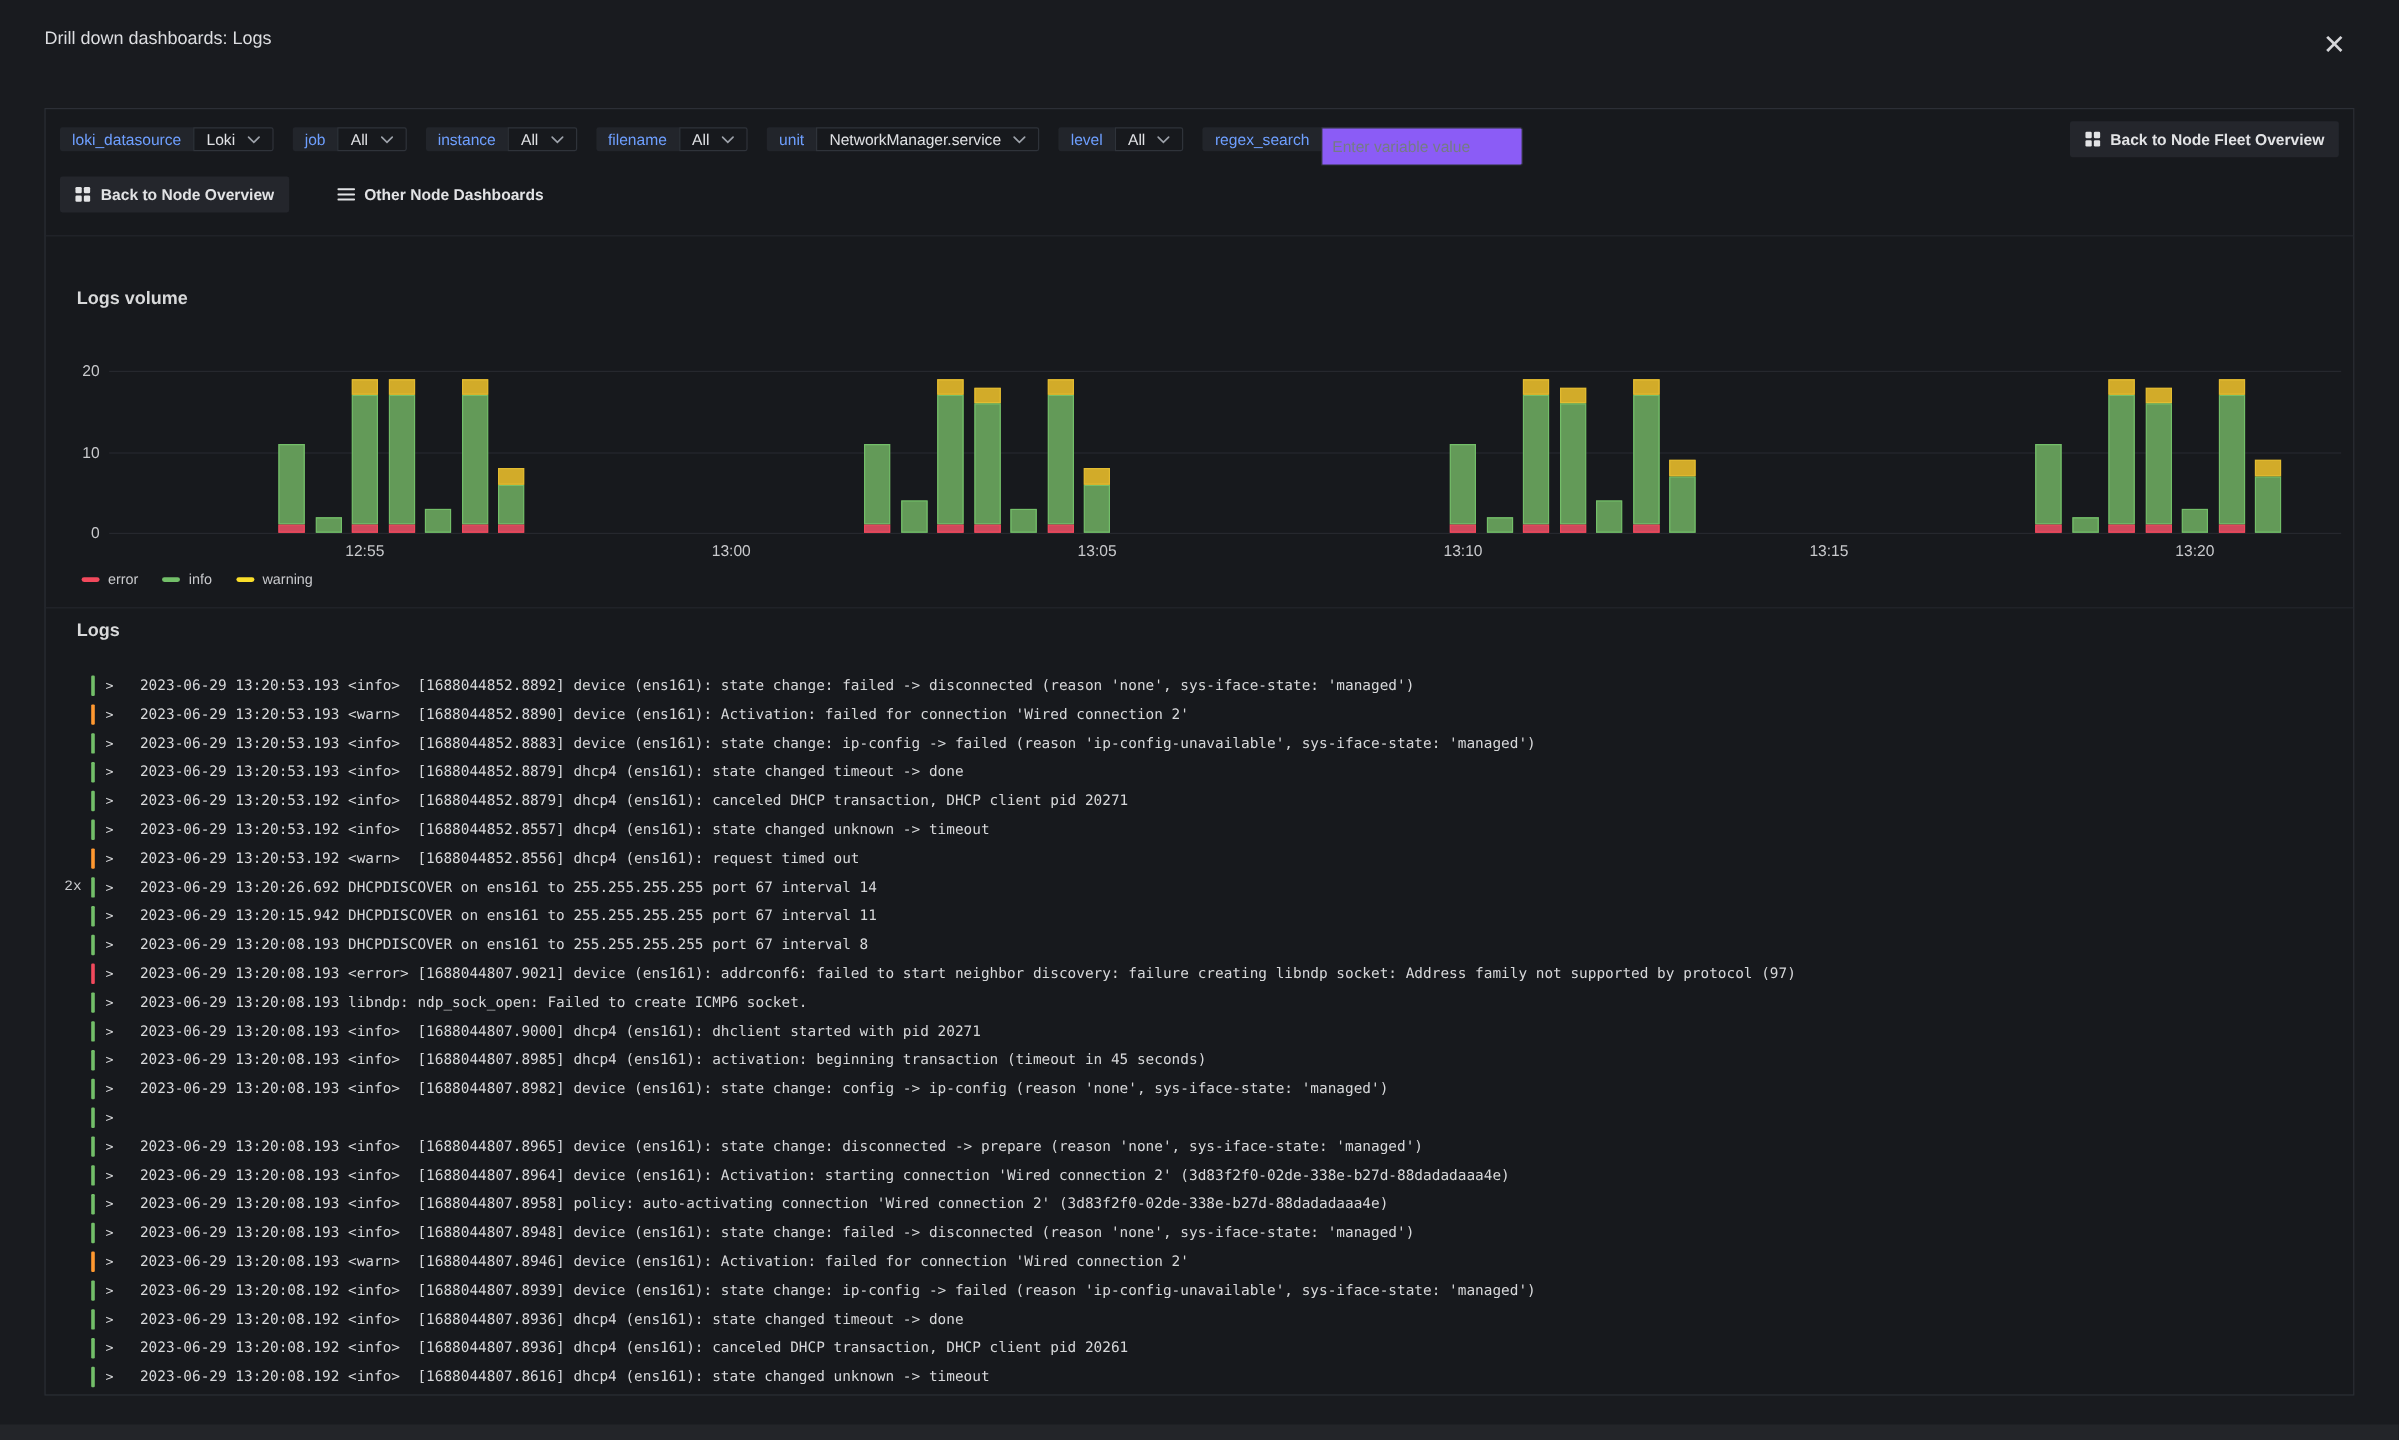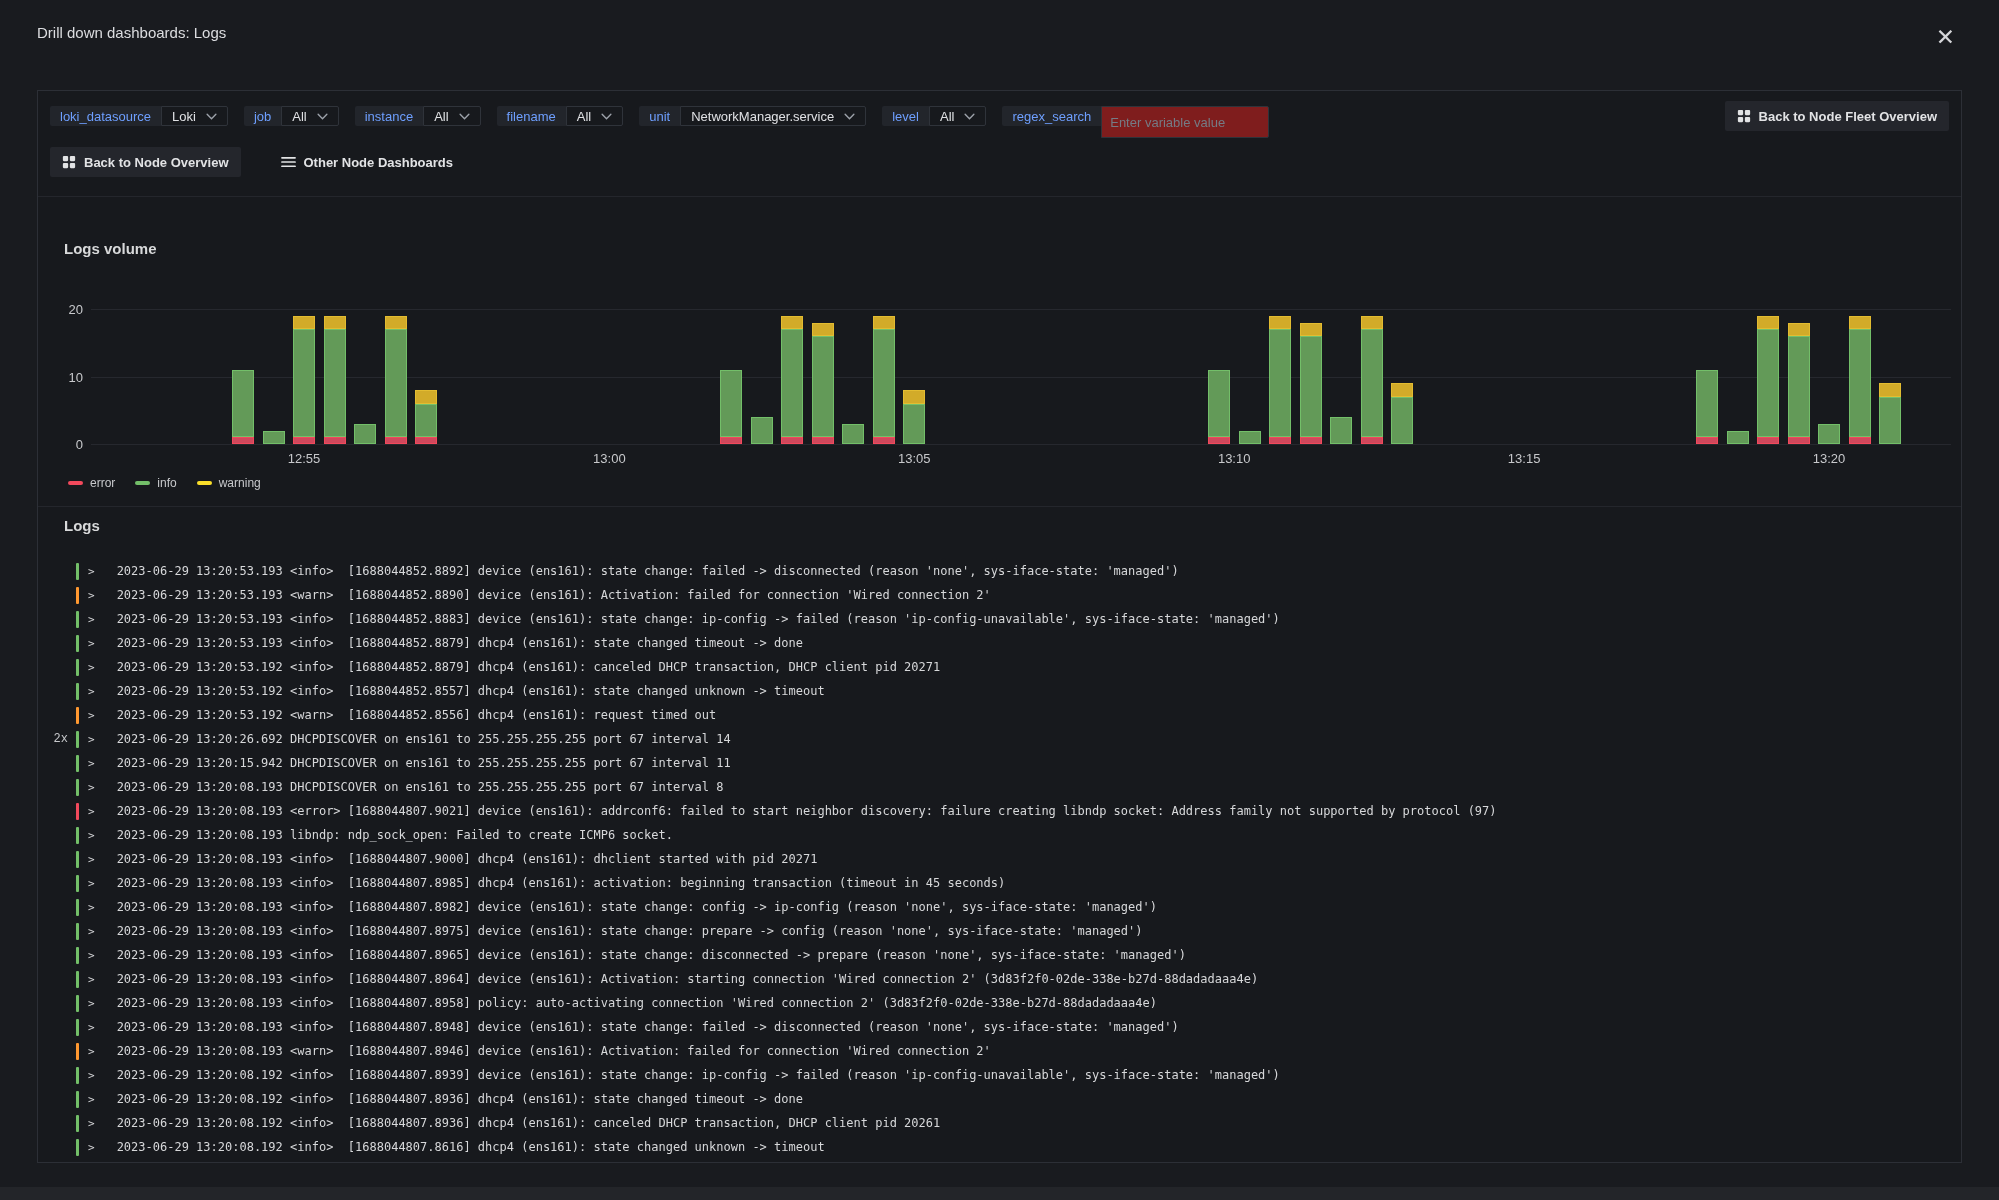--- a/index.html
+++ b/index.html
@@ -20,21 +20,21 @@
 
   
   .var-row{position:absolute;top:10px;left:12px;right:12px;display:flex;align-items:center}
   .var-chips{display:flex;gap:16px;align-items:center}
   .chip{display:flex;height:20px;align-items:stretch;font-size:13px}
   .chip-label{background:#22252b;color:#6e9fff;display:flex;align-items:center;
               padding:0 10px;font-weight:500;border-radius:2px 0 0 2px;white-space:nowrap}
   .chip-value{display:flex;align-items:center;gap:10px;padding:0 10px;border:1px solid #2f333a;
               border-radius:0 2px 2px 0;color:#e0e1e4;font-weight:500;cursor:pointer;white-space:nowrap}
   .caret{display:inline-flex;align-items:center}
-  .chip-input{height:32px;width:168px;background:#7f1d1d;border:1px solid #2f333a;color:#dfe0e3;
+  .chip-input{height:32px;width:168px;background:#8b5cf6;border:1px solid #2f333a;color:#dfe0e3;
               padding:0 8px;font-size:13px;border-radius:0 2px 2px 0;font-family:inherit;outline:none}
   .chip-input::placeholder{color:#757b85}
 
   .btn{display:inline-flex;align-items:center;gap:8px;height:30px;padding:0 12px;background:#24262c;
        border:none;border-radius:2px;color:#e2e3e5;font-size:13px;font-weight:700;cursor:pointer;
        font-family:inherit;white-space:nowrap}
   .btn.text-btn{background:transparent}
   .btn svg{display:block}
   .row2{position:absolute;top:56px;left:12px;display:flex;gap:28px;align-items:center}
 
@@ -202,21 +202,21 @@
   <div id="chart">
       <div class="gridline" style="top: 353px;"></div>
       <div class="ytick" style="top: 353px;">0</div>
       <div class="gridline" style="top: 285.5px;"></div>
       <div class="ytick" style="top: 285.5px;">10</div>
       <div class="gridline" style="top: 218px;"></div>
       <div class="ytick" style="top: 218px;">20</div>
       <div class="xtick" style="left: 266px;">12:55</div>
       <div class="xtick" style="left: 571.361px;">13:00</div>
       <div class="xtick" style="left: 876.279px;">13:05</div>
-      <div class="xtick" style="left: 1181.2px; margin-left: 15px;">13:10</div>
+      <div class="xtick" style="left: 1181.2px;">13:10</div>
       <div class="xtick" style="left: 1486.11px;">13:15</div>
       <div class="xtick" style="left: 1791.03px;">13:20</div>
       <div class="bar-seg seg-error" style="left: 194.459px; top: 346.25px; height: 6.75px;"></div>
       <div class="bar-seg seg-info" style="left: 194.459px; top: 278.75px; height: 67.5px;"></div>
       <div class="bar-seg seg-info" style="left: 224.951px; top: 339.5px; height: 13.5px;"></div>
       <div class="bar-seg seg-error" style="left: 255.443px; top: 346.25px; height: 6.75px;"></div>
       <div class="bar-seg seg-info" style="left: 255.443px; top: 238.25px; height: 108px;"></div>
       <div class="bar-seg seg-warning" style="left: 255.443px; top: 224.75px; height: 13.5px;"></div>
       <div class="bar-seg seg-error" style="left: 285.934px; top: 346.25px; height: 6.75px;"></div>
       <div class="bar-seg seg-info" style="left: 285.934px; top: 238.25px; height: 108px;"></div>
@@ -380,21 +380,20 @@
       <div class="log-row">
         <span class="log-count"></span>
         <span class="level-bar lv-info"></span>
         <span class="log-arrow">&gt;</span>
         <span class="log-text">2023-06-29 13:20:08.193 &lt;info&gt;  [1688044807.8982] device (ens161): state change: config -&gt; ip-config (reason 'none', sys-iface-state: 'managed')</span>
       </div>
       <div class="log-row">
         <span class="log-count"></span>
         <span class="level-bar lv-info"></span>
         <span class="log-arrow">&gt;</span>
-        <span class="log-text">2023-06-29 13:20:08.193 &lt;info&gt;  [1688044807.8975] device (ens161): state change: prepare -&gt; config (reason 'none', sys-iface-state: 'managed')</span>
       </div>
       <div class="log-row">
         <span class="log-count"></span>
         <span class="level-bar lv-info"></span>
         <span class="log-arrow">&gt;</span>
         <span class="log-text">2023-06-29 13:20:08.193 &lt;info&gt;  [1688044807.8965] device (ens161): state change: disconnected -&gt; prepare (reason 'none', sys-iface-state: 'managed')</span>
       </div>
       <div class="log-row">
         <span class="log-count"></span>
         <span class="level-bar lv-info"></span>

